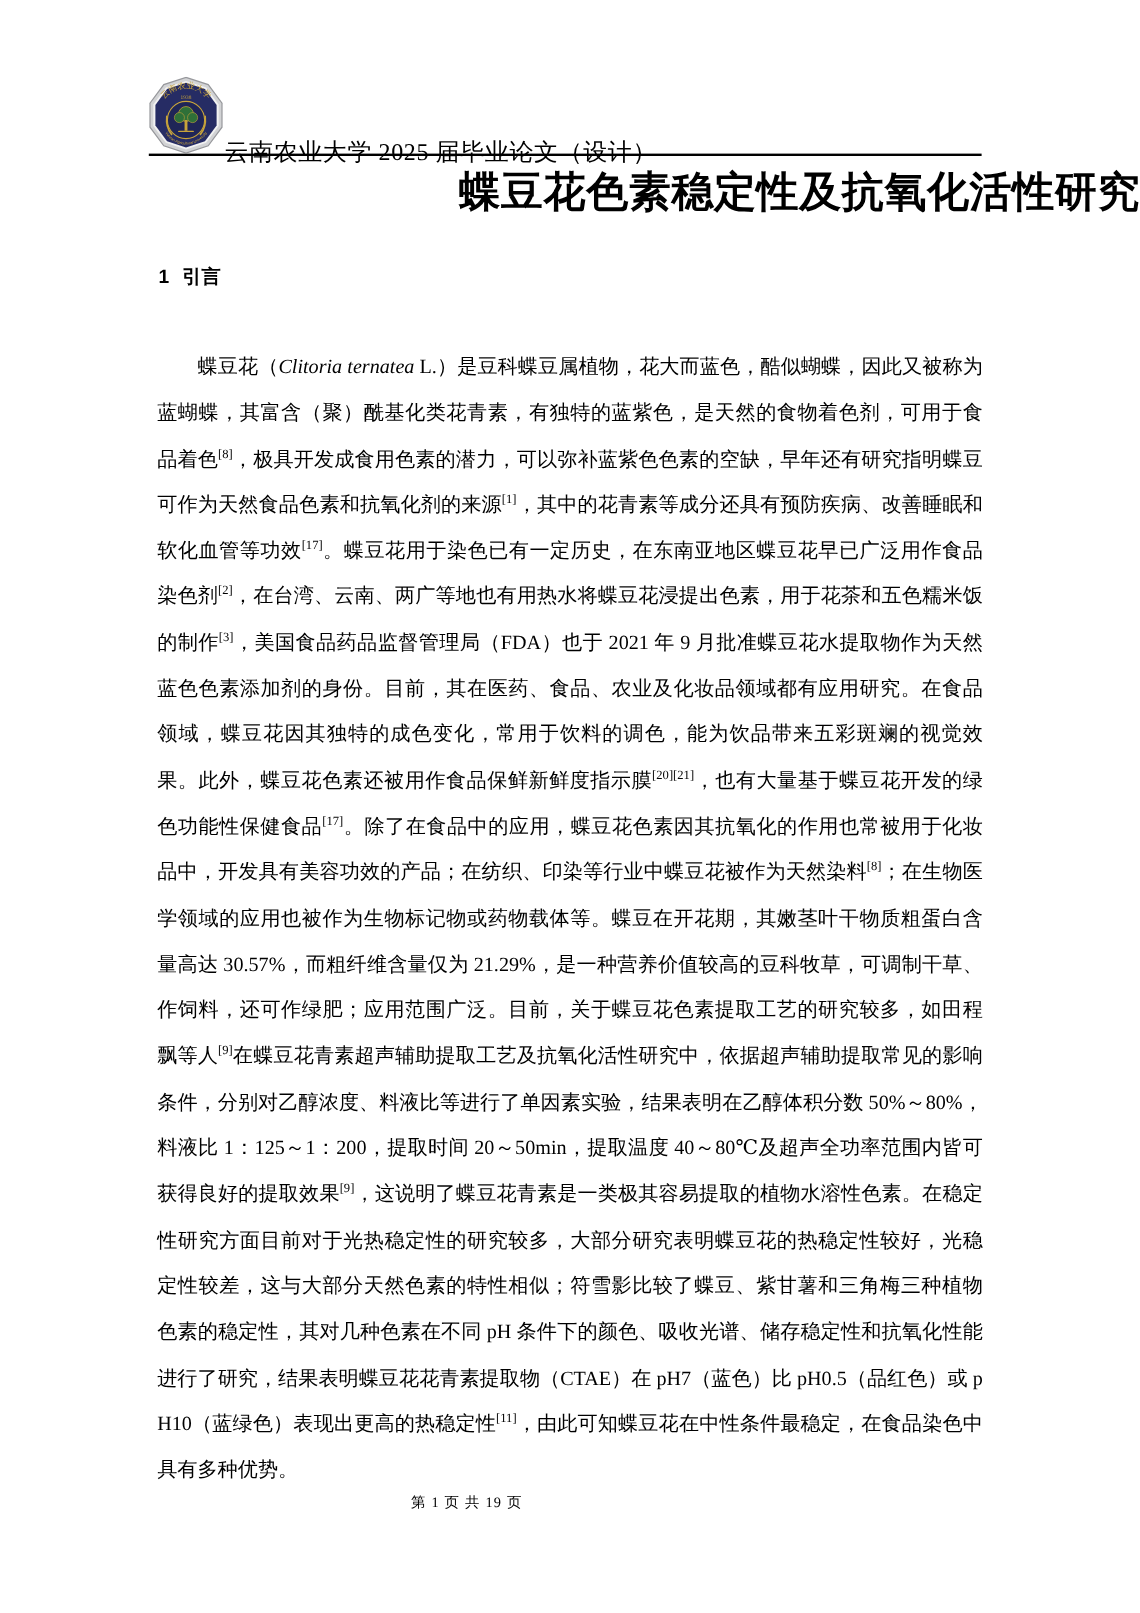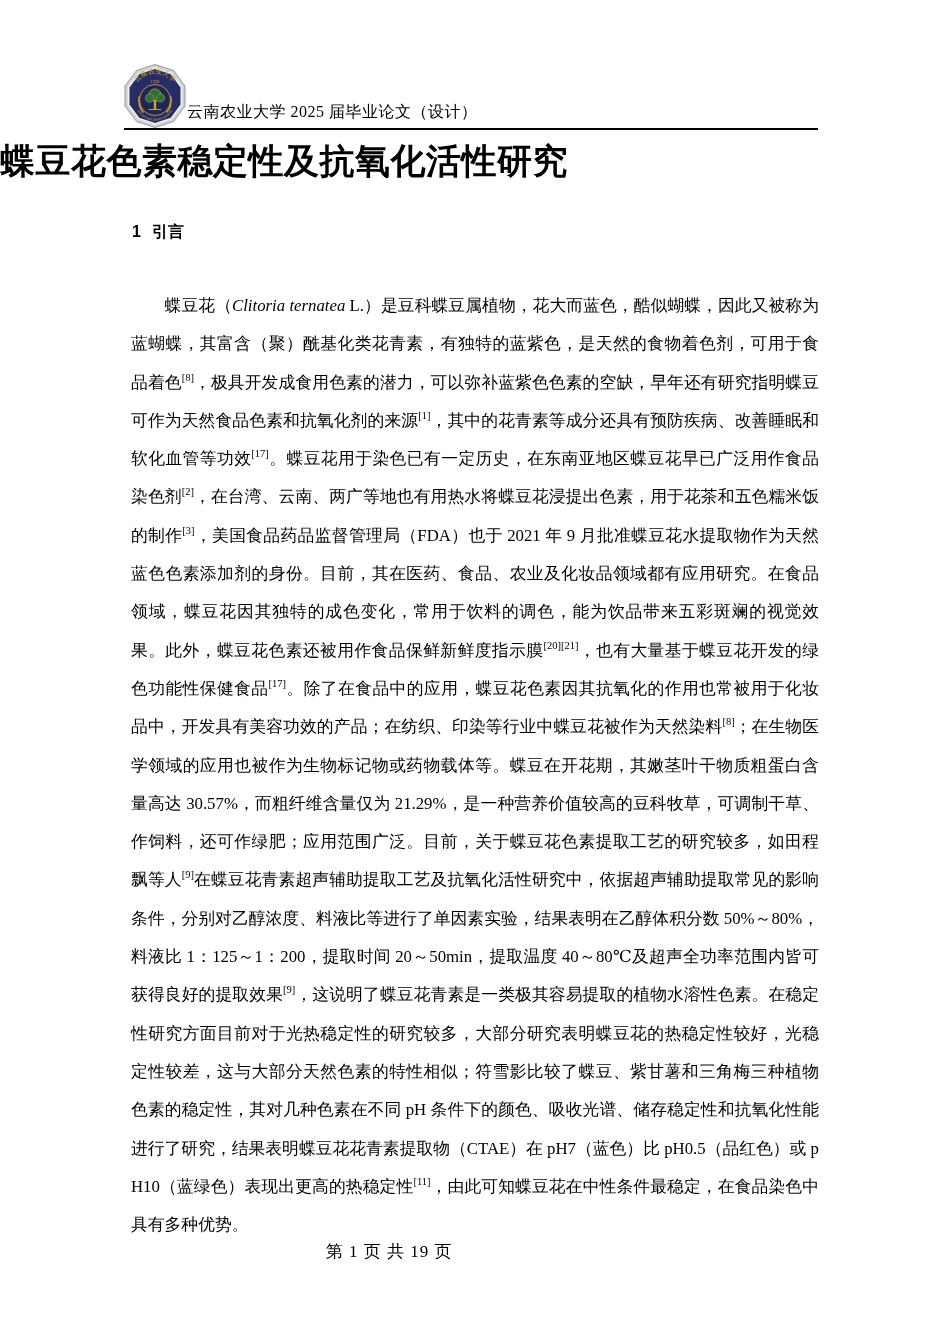--- a/index.html
+++ b/index.html
@@ -20,42 +20,42 @@
   .logo {
     position: absolute;
     left: 123px;
     top: 64px;
     width: 64px;
     height: 64px;
   }
   .header-text {
     position: absolute;
     left: 187px;
-    top: 101px;
-    font-size: 16px;
+    top: 116px;
+    font-size: 20px;
     line-height: 22px;
     letter-spacing: 0.5px;
     white-space: nowrap;
   }
   .header-rule {
     position: absolute;
     left: 124px;
     top: 128px;
     width: 694px;
     height: 0;
     border-top: 2px solid #000000;
   }
   
   .doc-title {
     position: absolute;
     left: 0;
     top: 139px;
     width: 950px;
     margin: 0;
-    text-align: left;
+    text-align: right;
     font-family: "Liberation Sans", "DejaVu Sans", sans-serif;
     font-weight: bold;
     font-size: 35px;
     line-height: 44px;
     letter-spacing: 0.5px;
   }
   .section-heading {
     position: absolute;
     left: 132px;
     top: 219px;
@@ -85,21 +85,21 @@
     line-height: 0;
     vertical-align: super;
   }
   
   .footer {
     position: absolute;
     left: 0;
     top: 1242px;
     width: 778px;
     text-align: center;
-    font-size: 17px;
+    font-size: 12px;
     line-height: 20px;
     letter-spacing: 1px;
   }
 </style>
 </head>
 <body>
 
 <div class="page">
 
   <svg class="logo" viewBox="0 0 64 64" xmlns="http://www.w3.org/2000/svg" aria-hidden="true">

